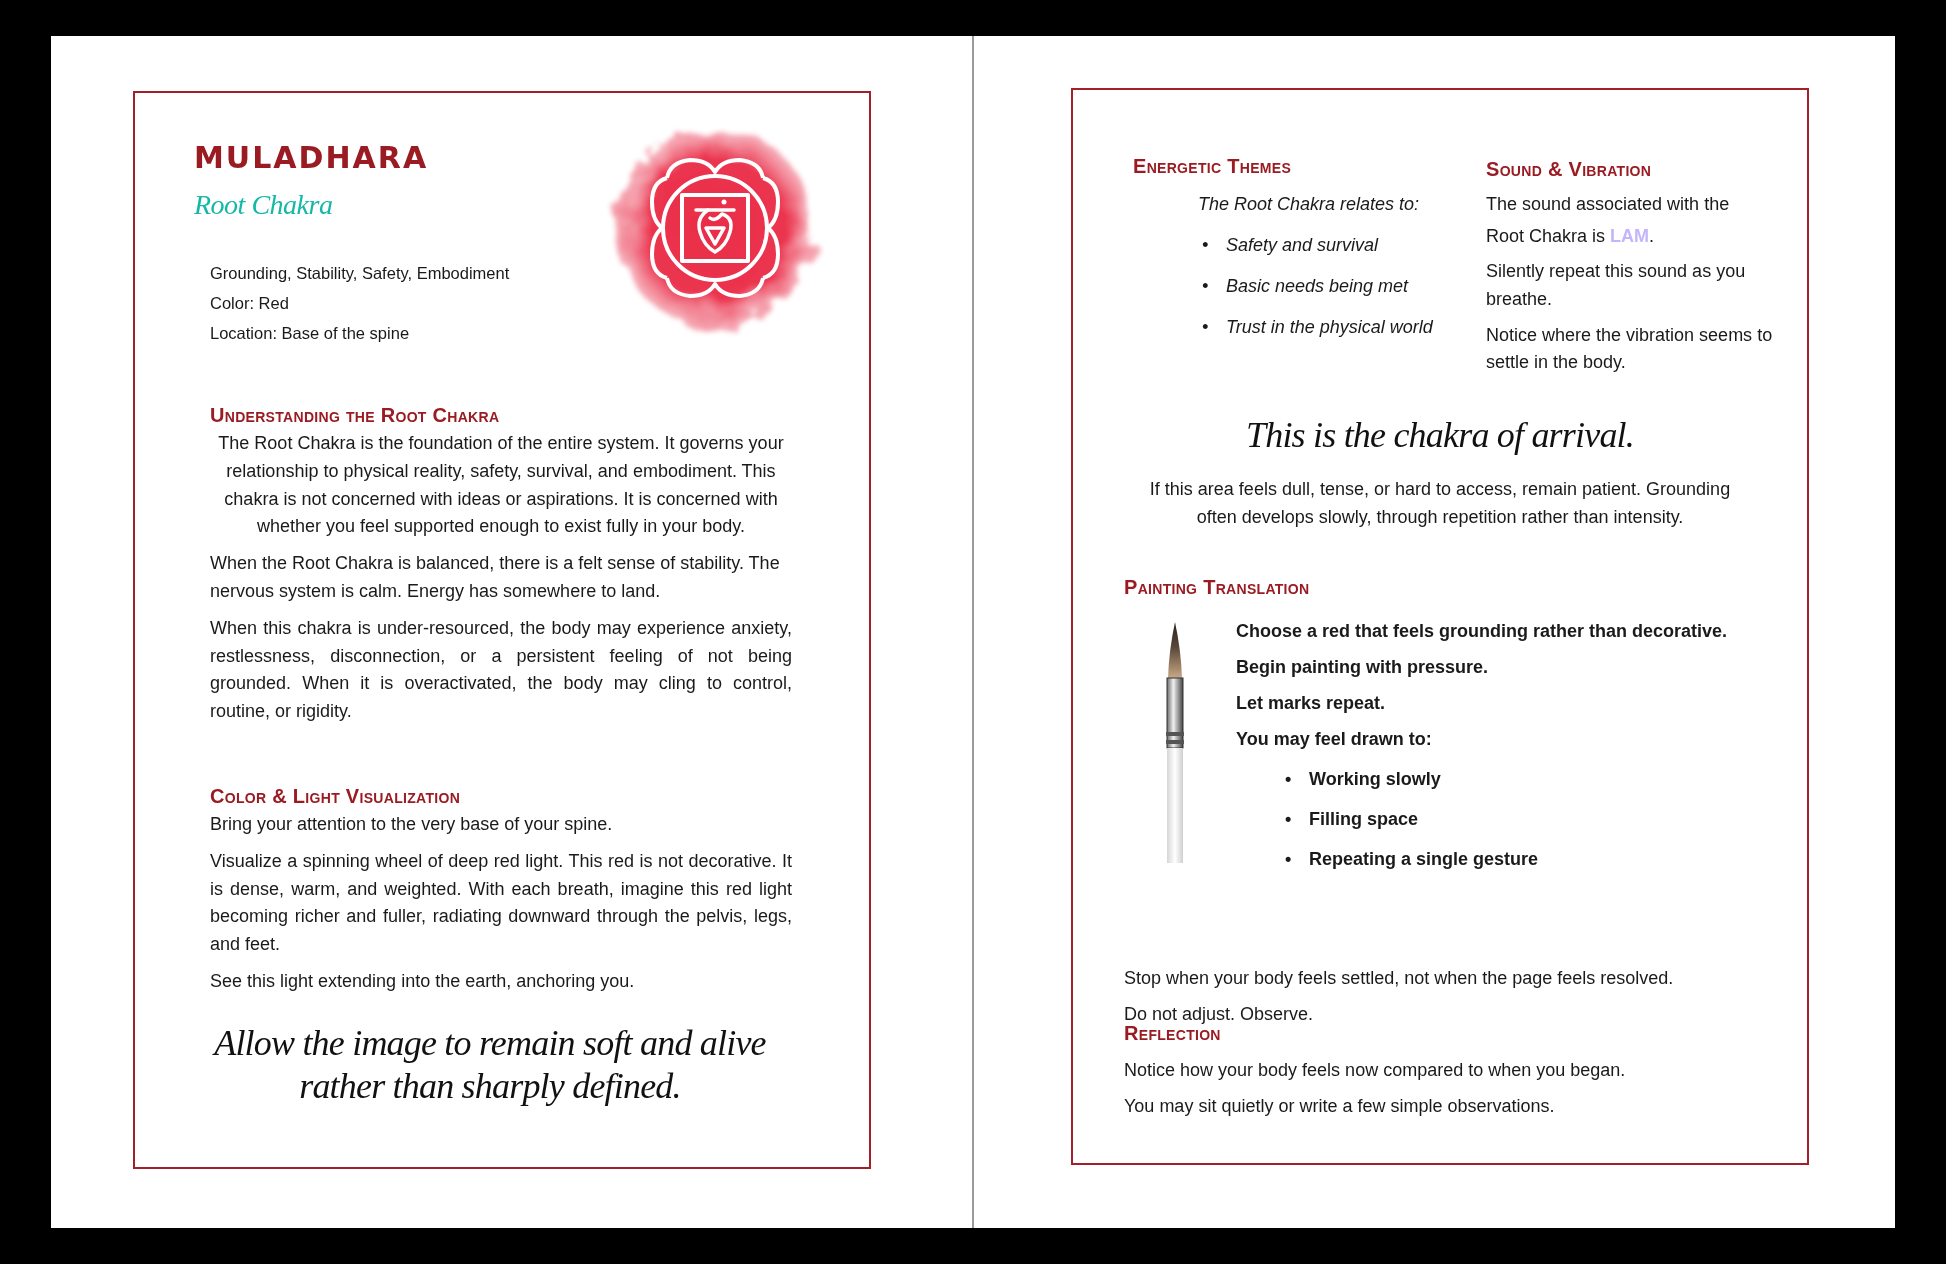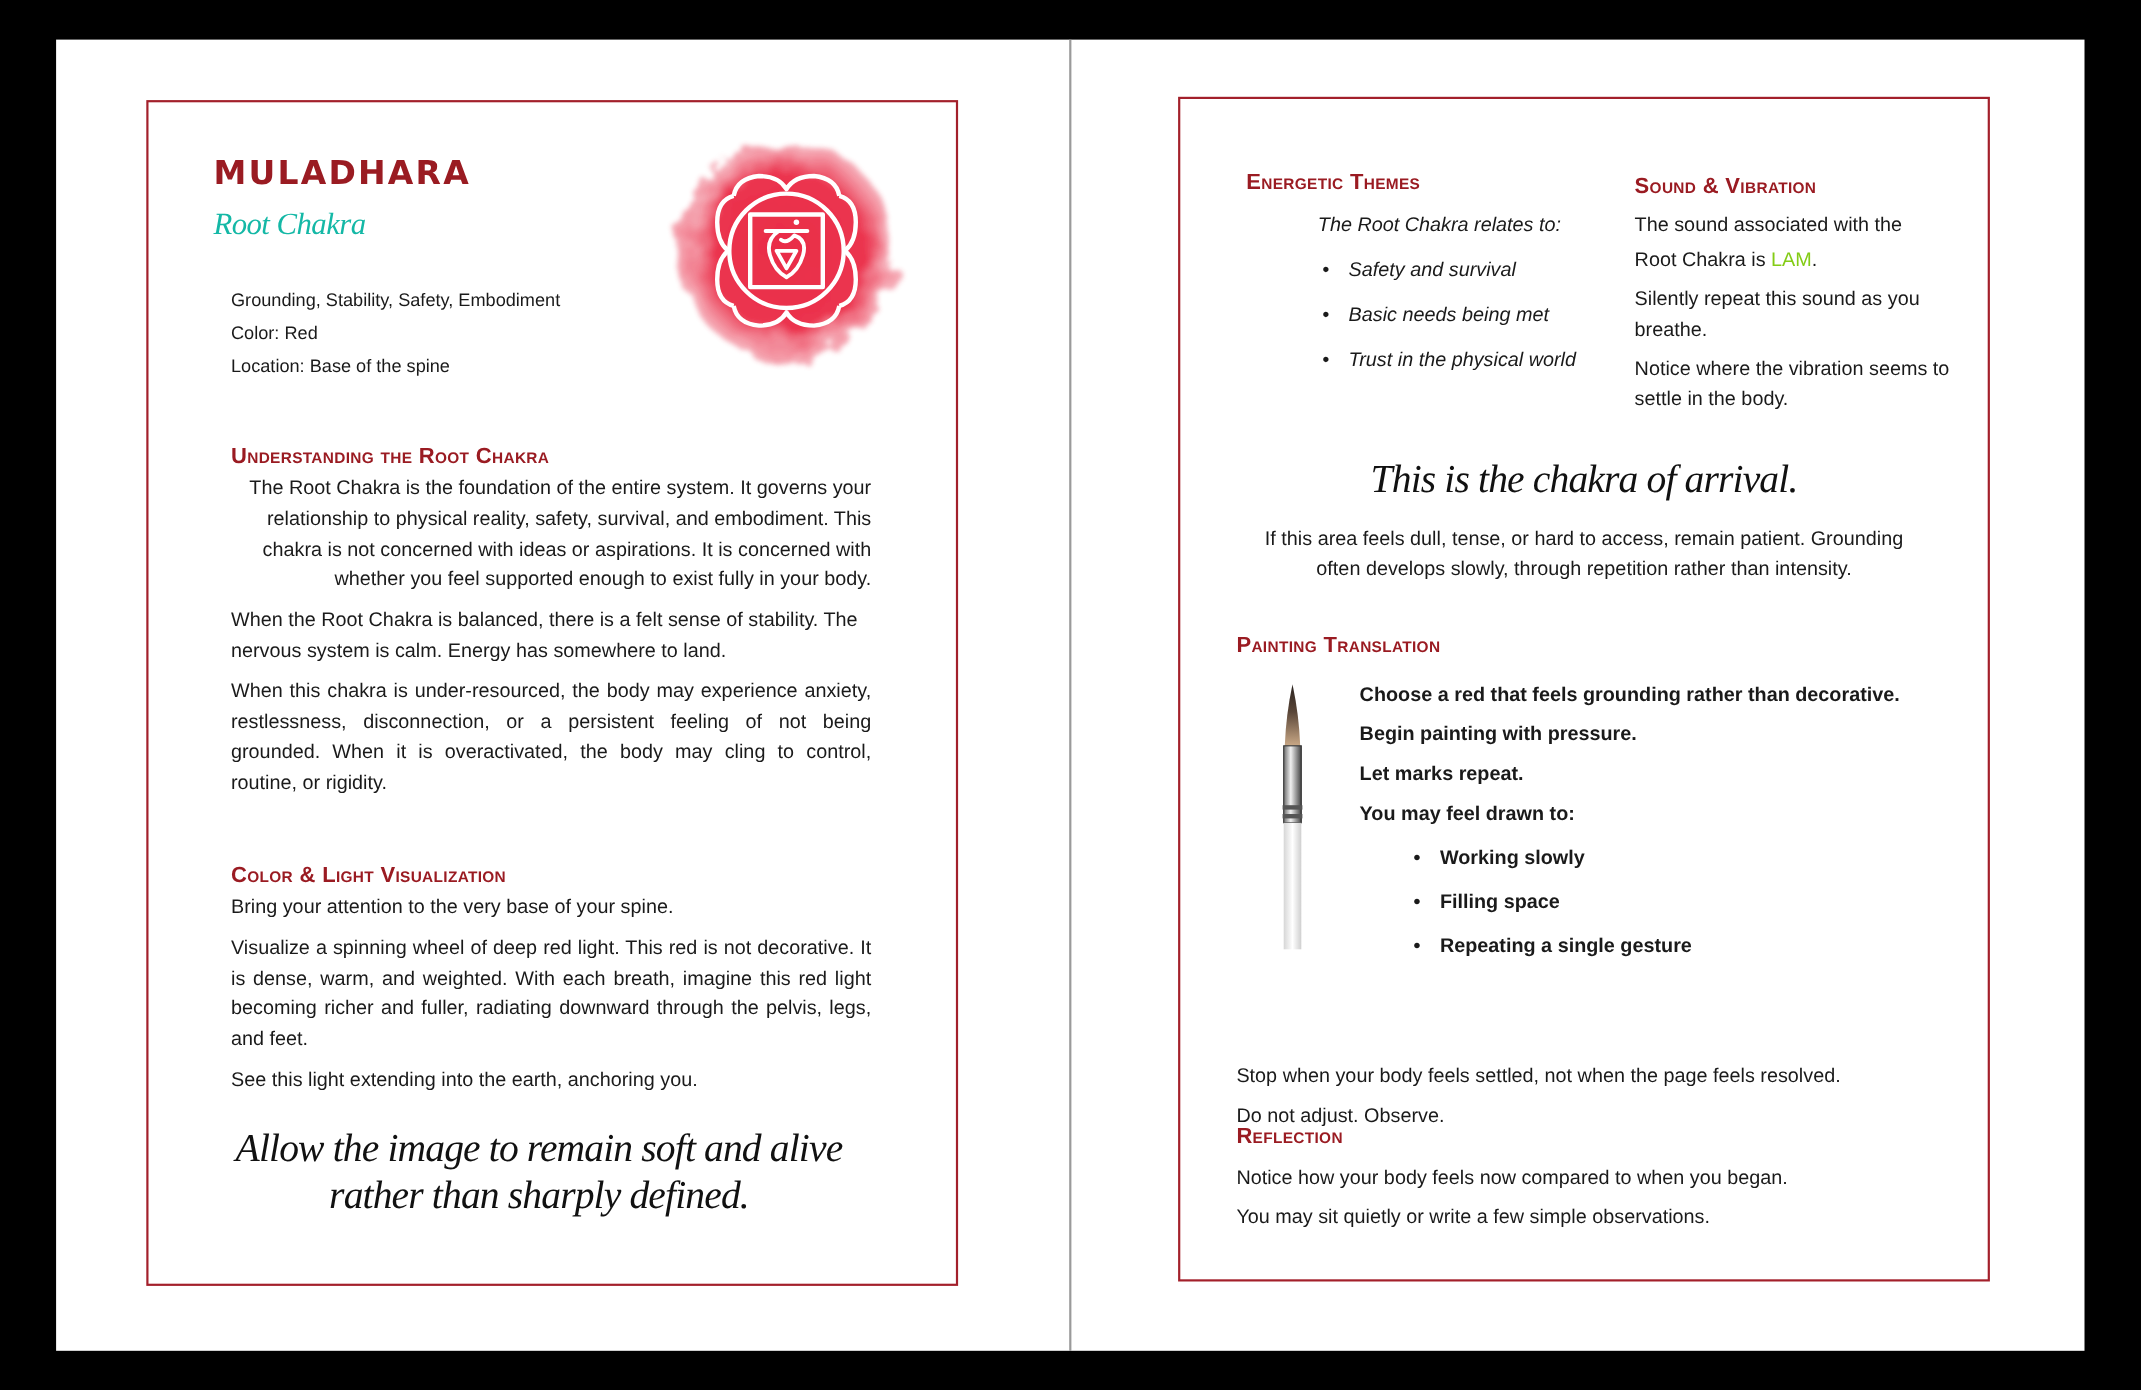--- a/index.html
+++ b/index.html
@@ -18,21 +18,21 @@
   .meta { font-size:16.5px; color:#1a1a1a; line-height:30px; }
   .h2 { font-family:"Liberation Sans", sans-serif; font-weight:bold; color:#9a1b22; font-size:20px; font-variant:small-caps; letter-spacing:0.3px;margin-top:16px; }
   .body { font-size:18px; line-height:27.8px; color:#1a1a1a; }
   .body p { margin:0 0 9px 0; }
   .justify { text-align:justify; }
   .quote { font-family:"Liberation Serif", serif; font-style:italic; font-size:36px; line-height:43px; text-align:center; color:#111; letter-spacing:-0.8px; }
   ul.b { margin:0; padding:0; list-style:none; }
   ul.b li { position:relative; padding-left:28px; }
   ul.b li::before { content:"\2022"; position:absolute; left:4px; top:0; }
   .bold { font-weight:bold; }
-  .accent { color:#84cc16; font-weight:normal; }
+  .accent { color:#c4b5fd; font-weight:bold; }
   .center { text-align:center; }
 </style>
 </head>
 <body>
 
 <div class="page left"></div>
 <div class="page right"></div>
 <div class="spine"></div>
 <div class="frame left"></div>
 <div class="frame right"></div>
@@ -72,21 +72,21 @@
   <g fill="none" stroke="#fff" stroke-width="3.5" stroke-linecap="round" stroke-linejoin="round">
     <line x1="96" y1="92" x2="134" y2="92"></line>
     <path d="M 108 92 Q 96 100 100 114 Q 104 128 115 134 Q 126 128 130 114 Q 134 100 122 96 Q 115 104 110 100"></path>
     <path d="M 106 110 L 124 110 L 115 126 Z"></path>
   </g>
   <circle cx="124" cy="84" r="2.5" fill="#fff"></circle>
 </svg>
 
 <div class="abs h2" style="left:210px; top:388px;">Understanding the Root Chakra</div>
 <div class="abs body justify" style="left:210px; top:430px; width:582px;">
-  <p style="text-align:right">The Root Chakra is the foundation of the entire system. It governs your relationship to physical reality, safety, survival, and embodiment. This chakra is not concerned with ideas or aspirations. It is concerned with whether you feel supported enough to exist fully in your body.</p>
+  <p style="text-align:center">The Root Chakra is the foundation of the entire system. It governs your relationship to physical reality, safety, survival, and embodiment. This chakra is not concerned with ideas or aspirations. It is concerned with whether you feel supported enough to exist fully in your body.</p>
   <p style="text-align:left">When the Root Chakra is balanced, there is a felt sense of stability. The nervous system is calm. Energy has somewhere to land.</p>
   <p>When this chakra is under-resourced, the body may experience anxiety, restlessness, disconnection, or a persistent feeling of not being grounded. When it is overactivated, the body may cling to control, routine, or rigidity.</p>
 </div>
 
 <div class="abs h2" style="left:210px; top:769px;">Color &amp; Light Visualization</div>
 <div class="abs body justify" style="left:210px; top:811px; width:582px;">
   <p>Bring your attention to the very base of your spine.</p>
   <p>Visualize a spinning wheel of deep red light. This red is not decorative. It is dense, warm, and weighted. With each breath, imagine this red light becoming richer and fuller, radiating downward through the pelvis, legs, and feet.</p>
   <p>See this light extending into the earth, anchoring you.</p>
 </div>

